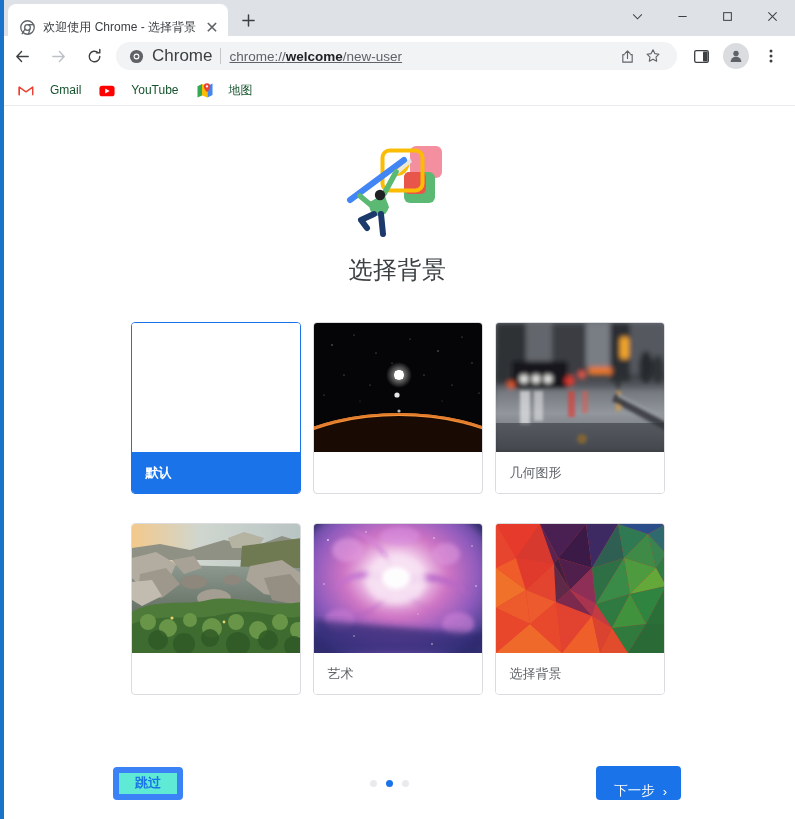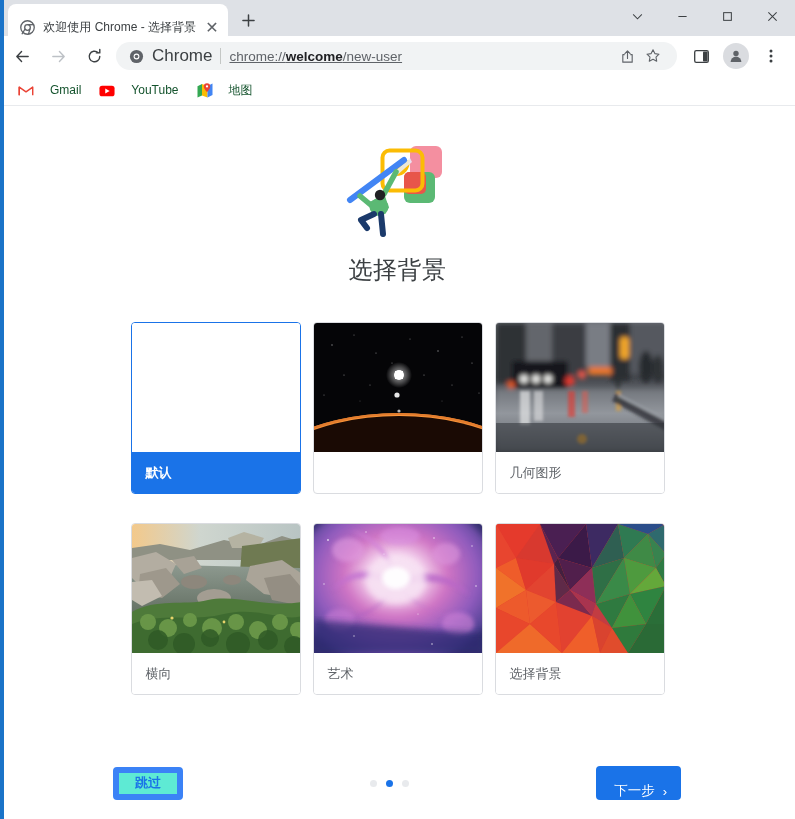--- a/index.html
+++ b/index.html
@@ -690,21 +690,20 @@
                 <circle cx="52" cy="120" r="11"></circle>
               <circle cx="78" cy="114" r="9"></circle>
                 <circle cx="106" cy="120" r="12"></circle>
               <circle cx="136" cy="116" r="10"></circle>
                 <circle cx="162" cy="122" r="10"></circle>
             </g>
             <circle cx="40" cy="94" r="1.6" fill="#e8d36a"></circle>
             <circle cx="92" cy="98" r="1.4" fill="#e8d36a"></circle>
           </svg>
         </div>
-        <div class="card-label">横向</div>
       </div>
 
       <div class="card">
         <div class="card-thumb">
           <svg width="170" height="129" viewBox="0 0 170 129" preserveAspectRatio="xMidYMid slice">
             <defs>
               <radialGradient id="core" cx="50%" cy="46%" r="55%">
                 <stop offset="0%" stop-color="#ffffff"></stop>
                 <stop offset="22%" stop-color="#f6d7ef"></stop>
                 <stop offset="45%" stop-color="#d074c4"></stop>

